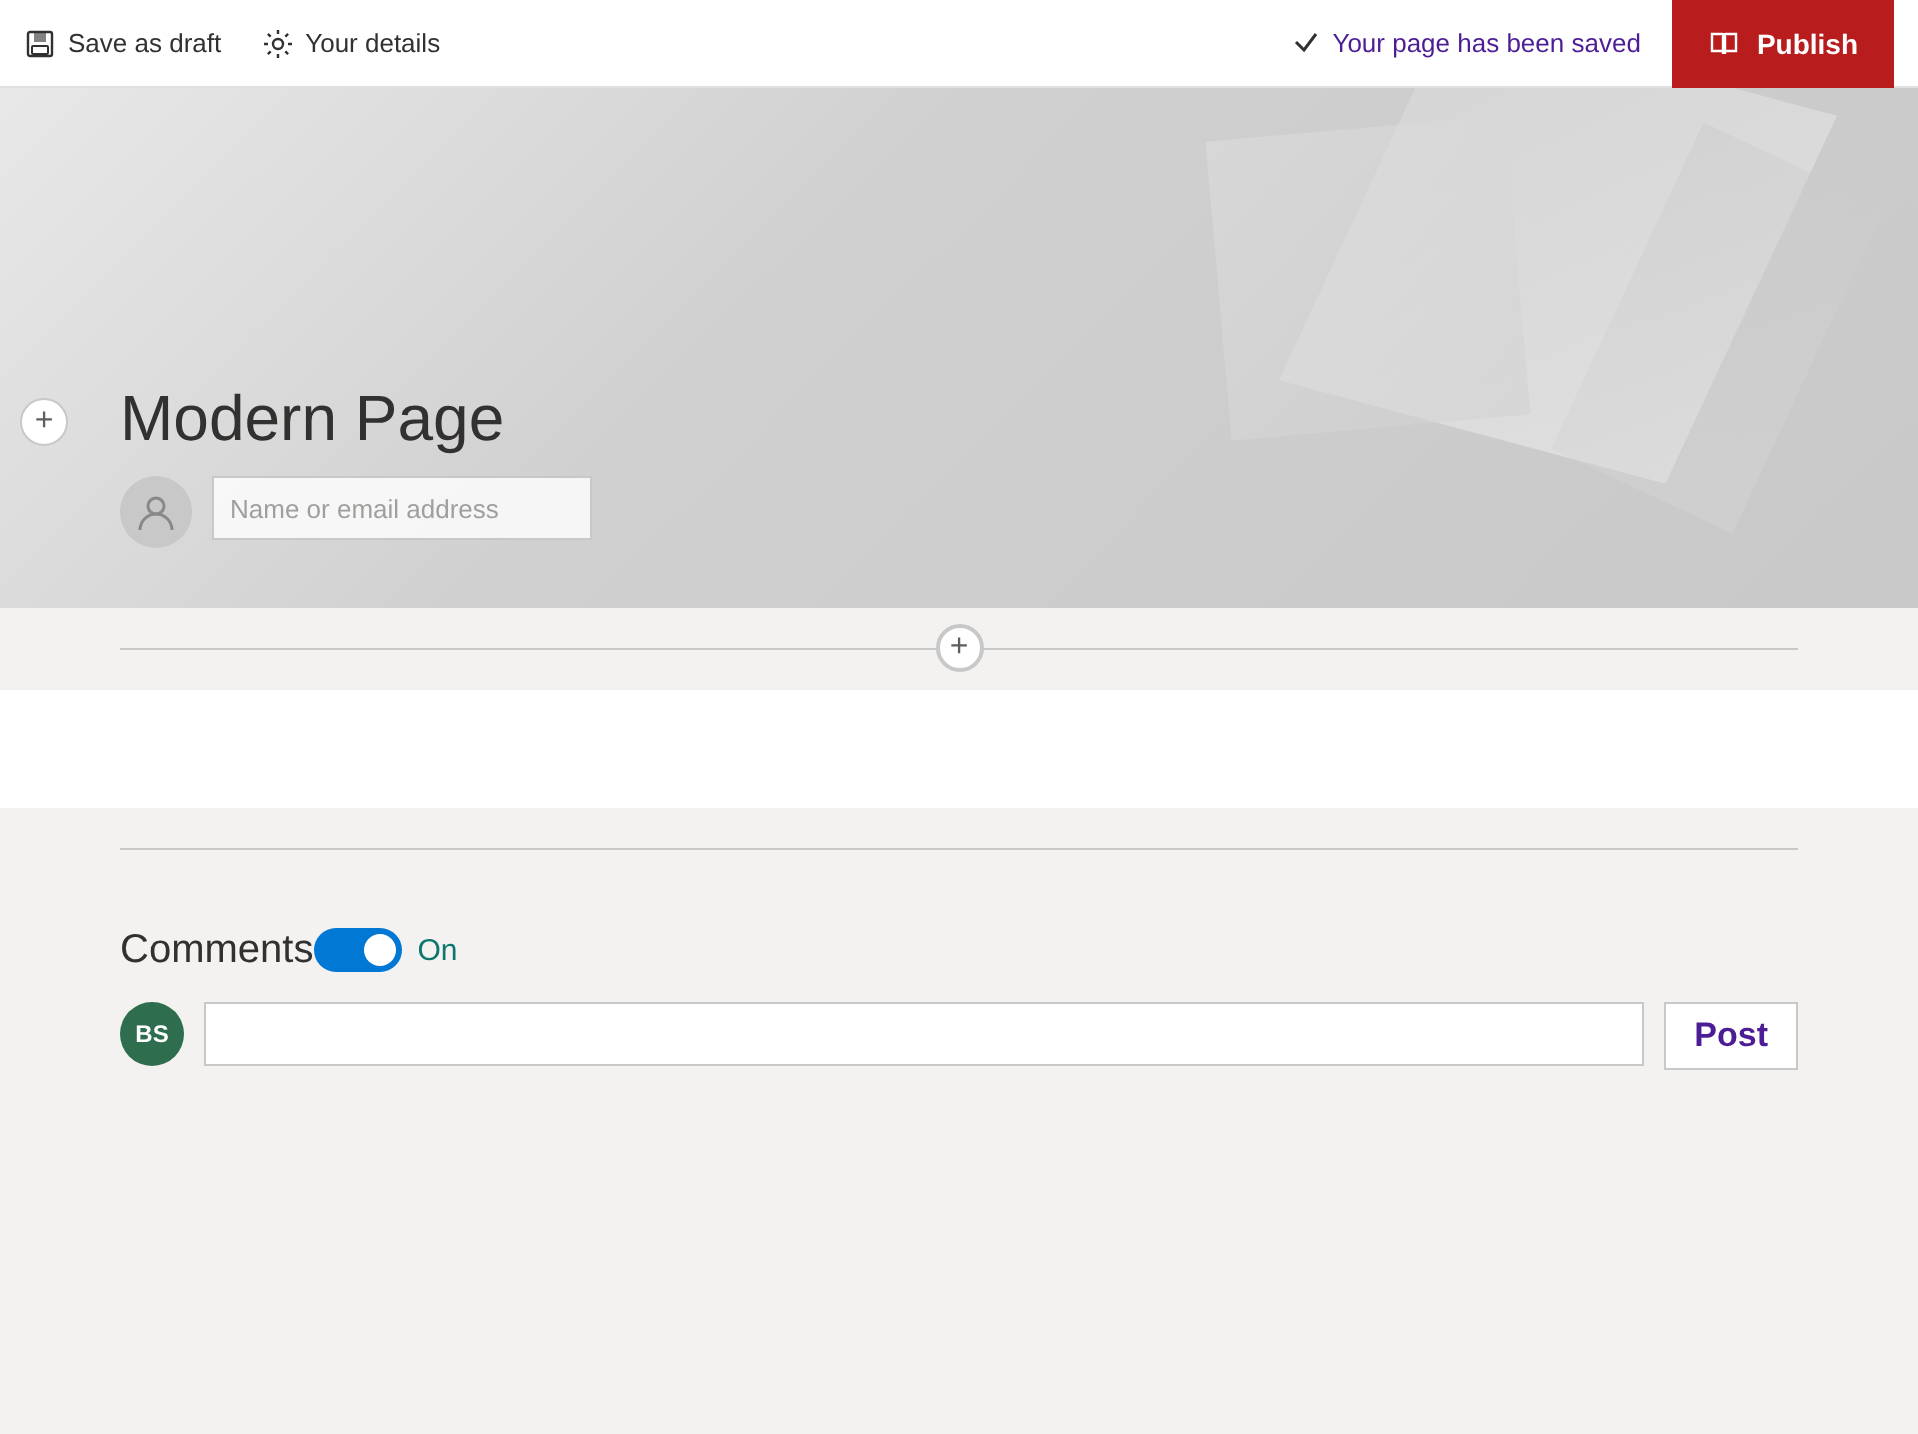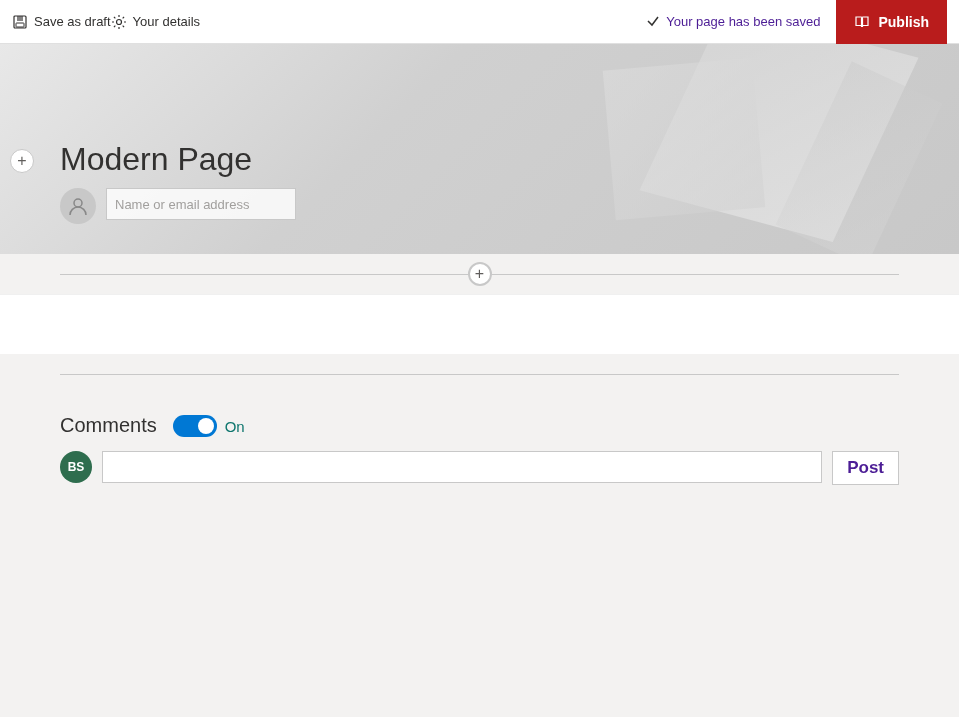--- a/index.html
+++ b/index.html
@@ -4,37 +4,37 @@
   <style>
     * { box-sizing: border-box; margin: 0; padding: 0; }
     body { font-family: 'Segoe UI', Arial, sans-serif; background: #f3f2f1; width: 959px; height: 717px; overflow: hidden; position: relative; }
 
     
     .toolbar {
       display: flex; align-items: center; justify-content: space-between;
       background: #fff; height: 44px; padding: 0 12px;
       border-bottom: 1px solid #e0e0e0; position: relative; z-index: 100;
     }
-    .toolbar-left { display: flex; align-items: flex-end; }
+    .toolbar-left { display: flex; align-items: flex-end; gap: 20px; }
     .toolbar-btn {
       display: flex; align-items: center; gap: 6px;
       font-size: 13px; color: #323130; cursor: pointer; background: none; border: none;
     }
     .toolbar-right { display: flex; align-items: center; gap: 16px; }
     .saved-msg { display: flex; align-items: flex-start; gap: 6px; font-size: 13px; color: #4c1d95; }
     .publish-btn {
       background: #b91c1c; color: #fff; border: none; cursor: pointer;
       display: flex; align-items: center; gap: 8px;
       padding: 8px 18px; font-size: 14px; font-weight: 600;
       height: 44px;
     }
 
     
     .hero {
-      position: relative; height: 210px; overflow: hidden;
+      position: relative; height: 260px; overflow: hidden;
       background: linear-gradient(135deg, #e8e8e8 0%, #d0d0d0 40%, #c8c8c8 100%);
     }
     .hero-bg-shapes {
       position: absolute; top: 0; left: 0; right: 0; bottom: 0;
     }
     .hero-content {
       position: absolute; bottom: 30px; left: 60px;
     }
     .hero-title { font-size: 32px; font-weight: 300; color: #323130; margin-bottom: 10px; }
     .hero-author { display: flex; gap: 10px; }
@@ -73,21 +73,21 @@
       width: 24px; height: 24px; border-radius: 50%;
       background: #fff; border: 2px solid #c8c8c8;
       display: flex; align-items: center; justify-content: center;
       cursor: pointer; color: #605e5c; font-size: 16px; font-weight: 300;
     }
 
     
     .content-area {
       padding: 20px 60px;
     }
-    .comments-header { display: flex; align-items: flex-end; gap: 16px; margin-bottom: 14px; }
+    .comments-header { display: flex; align-items: flex-start; gap: 0; margin-bottom: 14px; }
     .comments-title { font-size: 20px; font-weight: 400; color: #323130; }
     .toggle-switch {
       display: flex; align-items: center; gap: 8px;
     }
     .toggle {
       width: 44px; height: 22px; border-radius: 11px; background: #0078d4;
       position: relative; cursor: pointer;
     }
     .toggle-knob {
       position: absolute; top: 3px; right: 3px;

